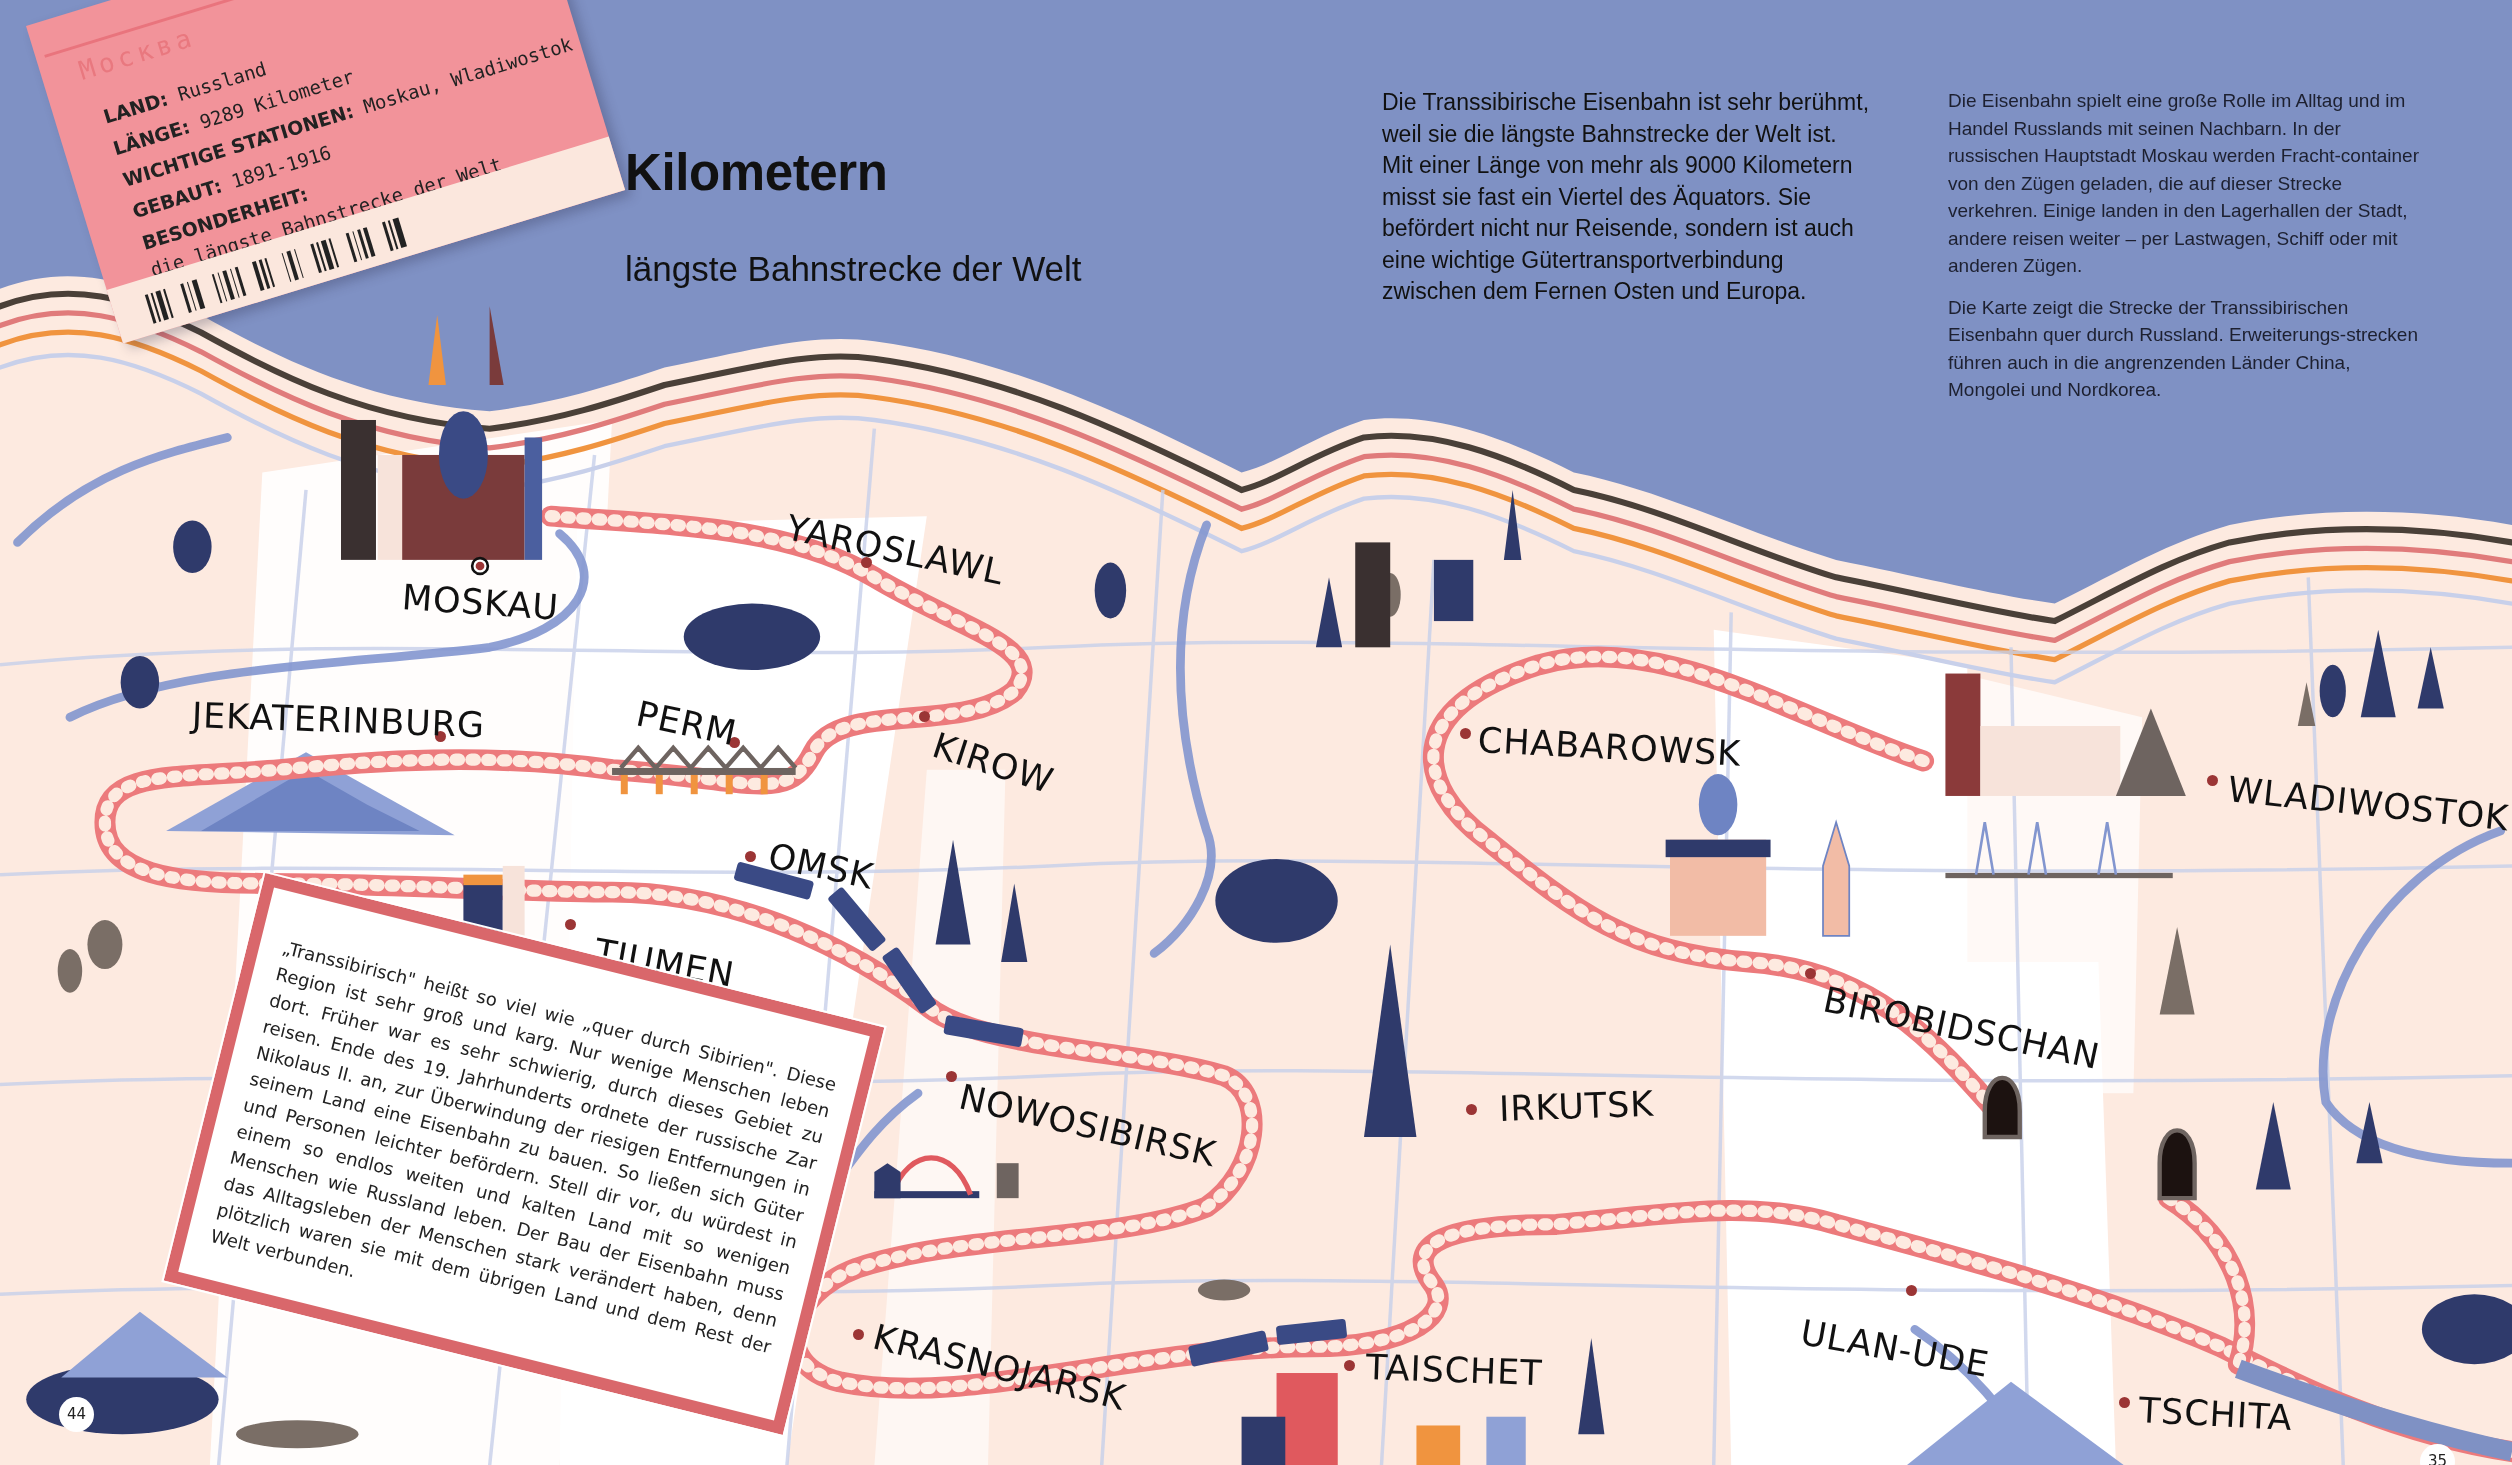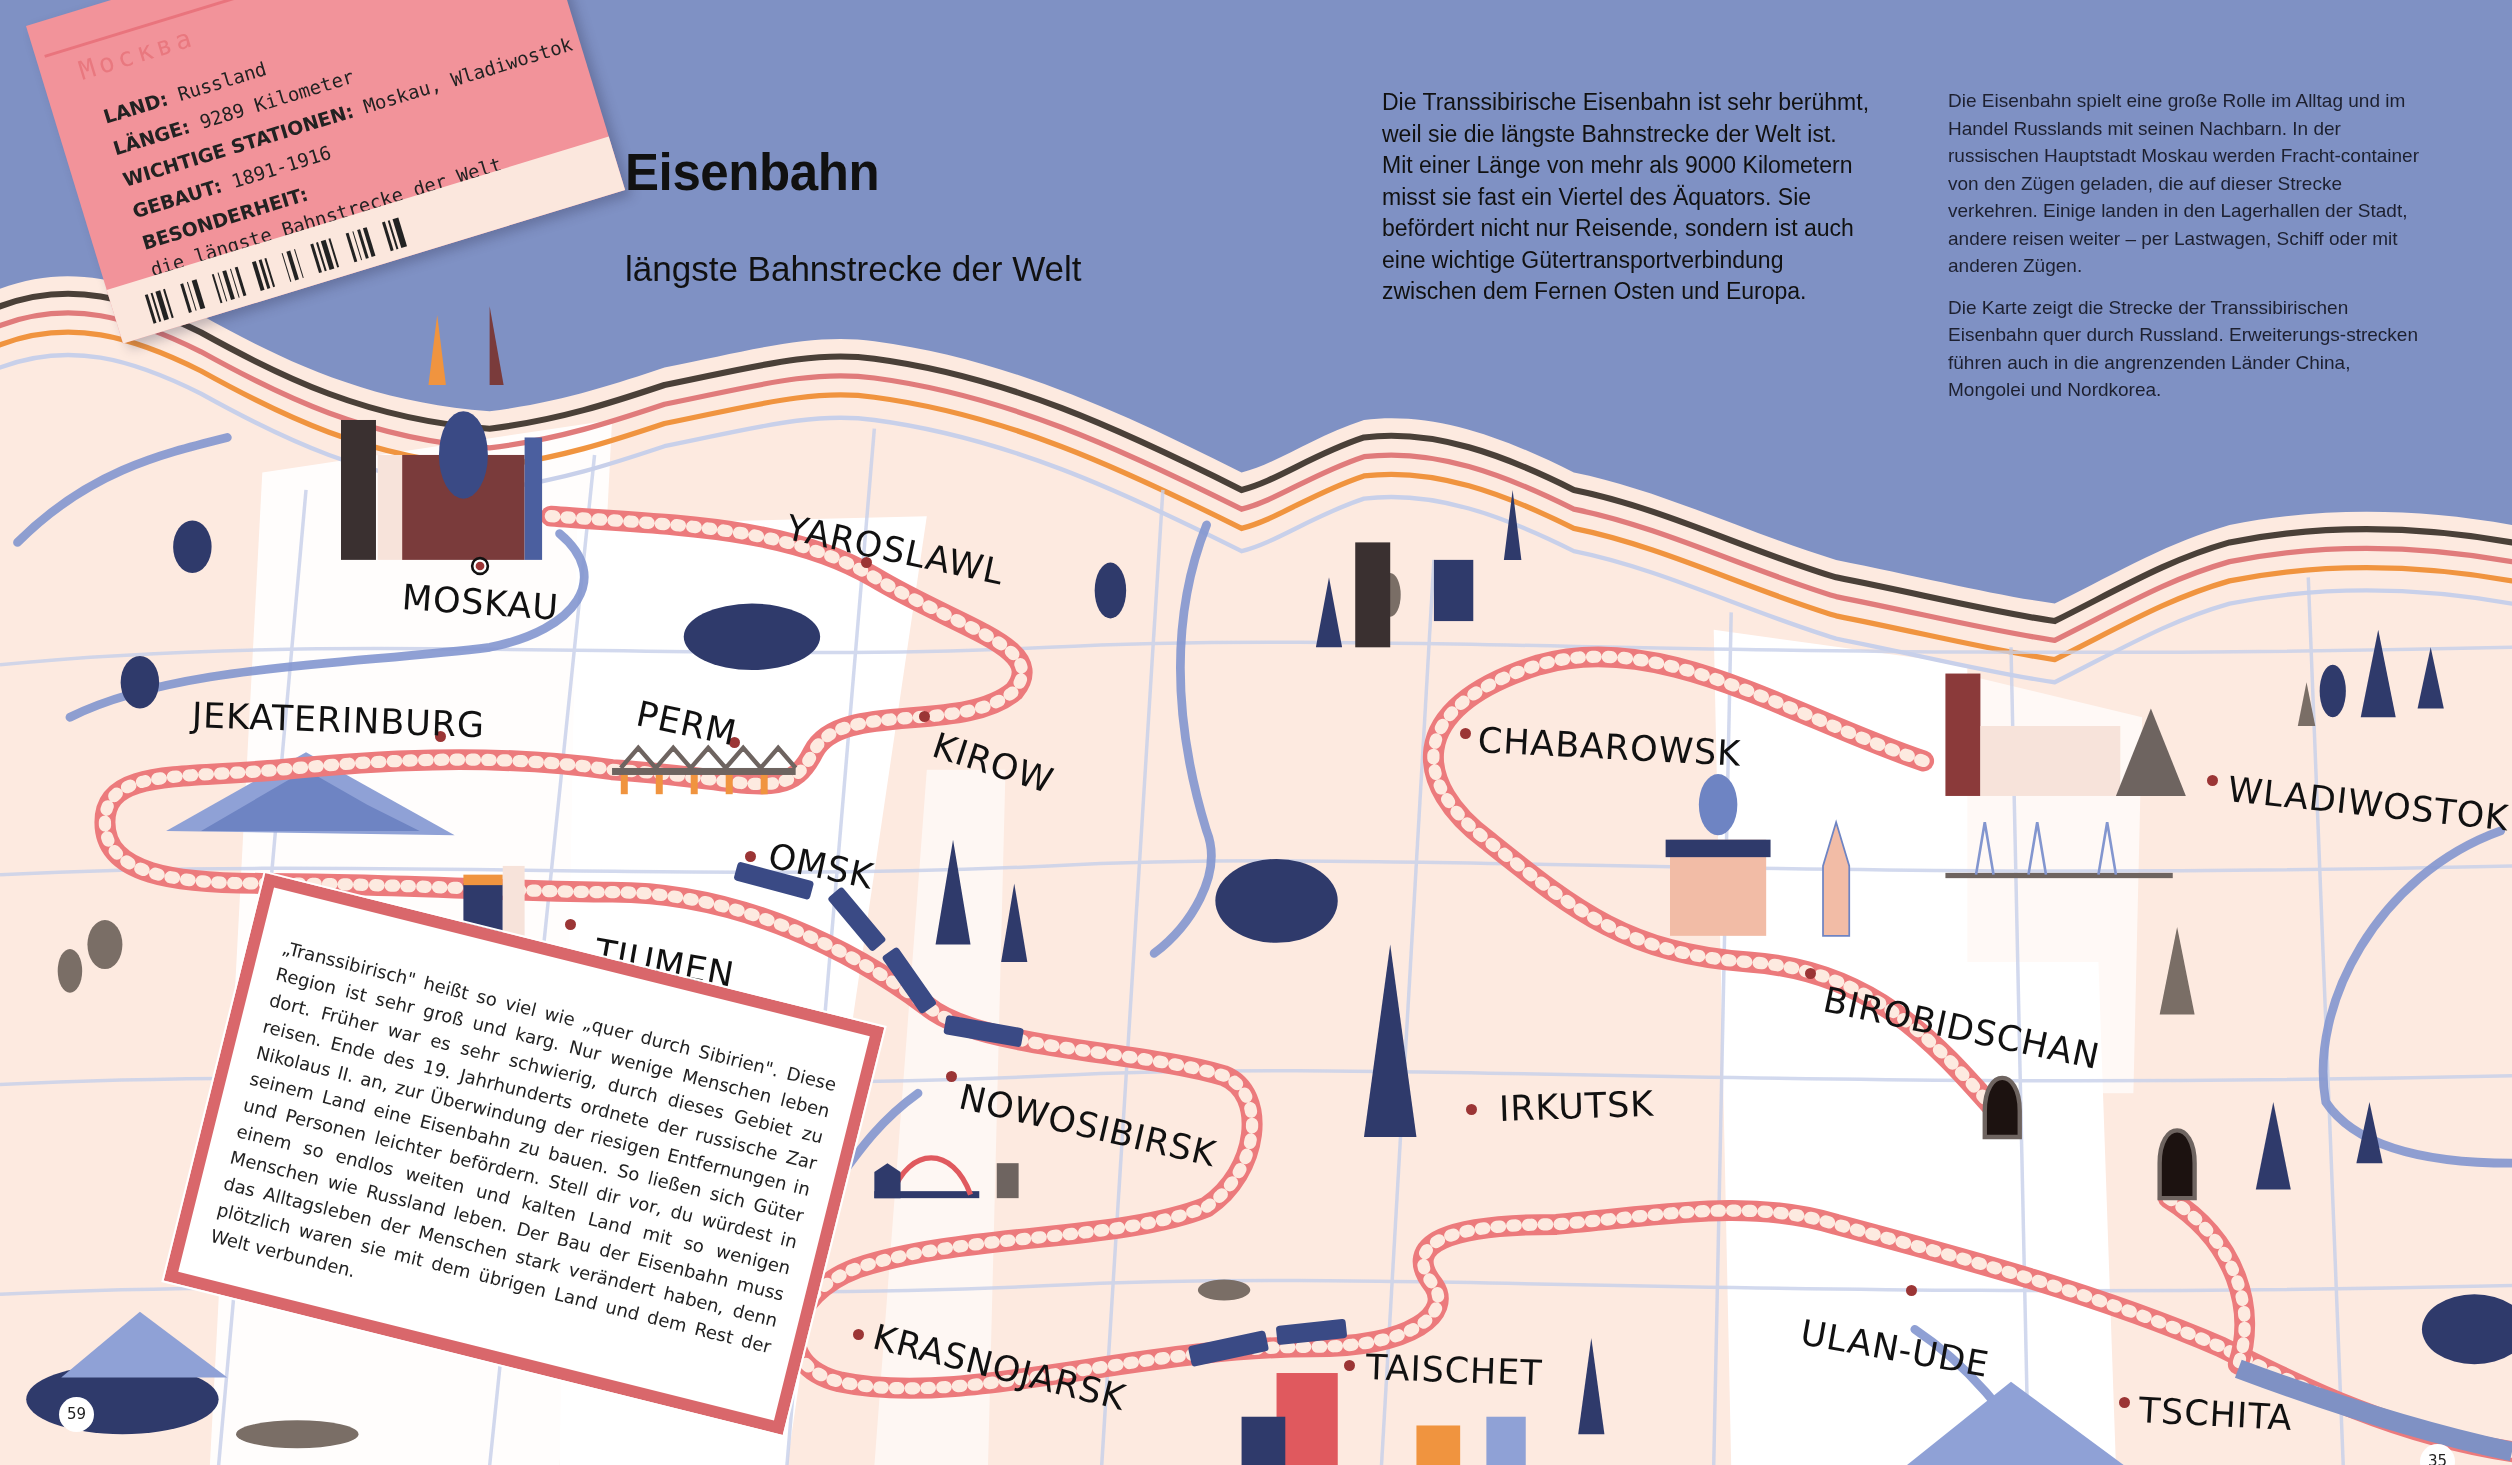--- a/index.html
+++ b/index.html
@@ -268,21 +268,21 @@
         <i style="width:2.6px"></i>
         <i style="width:4.4px;margin-right:12.2px"></i>
       <i style="width:2.6px"></i>
         <i style="width:1.7px"></i>
         <i style="width:5.2px"></i>
     </div>
   </div>
 </div>
 
 <div class="title">
-  <h1><br><span>Eisenbahn</span></h1>
+  <h1><br><span>Kilometern</span></h1>
   <h2><br><span>längste Bahnstrecke der Welt</span></h2>
 </div>
 
 <div class="col1">Die Transsibirische Eisenbahn ist sehr berühmt, weil sie die längste Bahnstrecke der Welt ist. Mit einer Länge von mehr als 9000 Kilometern misst sie fast ein Viertel des Äquators. Sie befördert nicht nur Reisende, sondern ist auch eine wichtige Gütertransportverbindung zwischen dem Fernen Osten und Europa.</div>
 
 <div class="col2">
   <p>Die Eisenbahn spielt eine große Rolle im Alltag und im Handel Russlands mit seinen Nachbarn. In der russischen Hauptstadt Moskau werden Fracht-container von den Zügen geladen, die auf dieser Strecke verkehren. Einige landen in den Lagerhallen der Stadt, andere reisen weiter – per Lastwagen, Schiff oder mit anderen Zügen.</p>
   <p>Die Karte zeigt die Strecke der Transsibirischen Eisenbahn quer durch Russland. Erweiterungs-strecken führen auch in die angrenzenden Länder China, Mongolei und Nordkorea.</p>
 </div>
 
@@ -330,15 +330,15 @@
 <div class="dot" style="left:2207px;top:775px"></div>
 <div class="city" style="left:2228px;top:769px;transform:rotate(6deg)">WLADIWOSTOK</div>
 
 <div class="dot" style="left:2119px;top:1397px"></div>
 <div class="city" style="left:2139px;top:1390px;transform:rotate(3deg)">TSCHITA</div>
 
 <div class="textbox">
   <div class="inner">„Transsibirisch" heißt so viel wie „quer durch Sibirien". Diese Region ist sehr groß und karg. Nur wenige Menschen leben dort. Früher war es sehr schwierig, durch dieses Gebiet zu reisen. Ende des 19. Jahrhunderts ordnete der russische Zar Nikolaus II. an, zur Überwindung der riesigen Entfernungen in seinem Land eine Eisenbahn zu bauen. So ließen sich Güter und Personen leichter befördern. Stell dir vor, du würdest in einem so endlos weiten und kalten Land mit so wenigen Menschen wie Russland leben. Der Bau der Eisenbahn muss das Alltagsleben der Menschen stark verändert haben, denn plötzlich waren sie mit dem übrigen Land und dem Rest der Welt verbunden.</div>
 </div>
 
-<div class="pagenum" style="left:59px;top:1397px">59</div>
+<div class="pagenum" style="left:59px;top:1397px">44</div>
 <div class="pagenum" style="left:2420px;top:1444px">35</div>
 
 
 </body></html>

